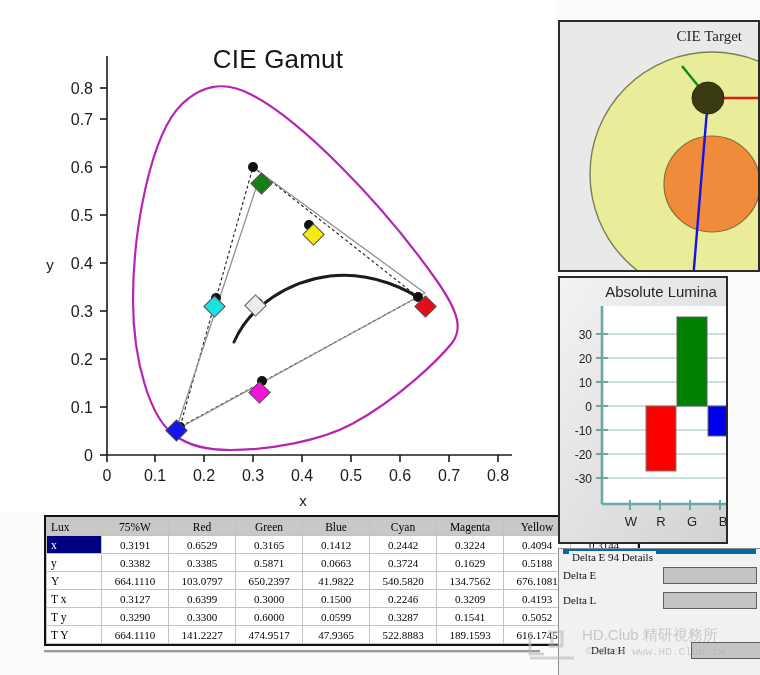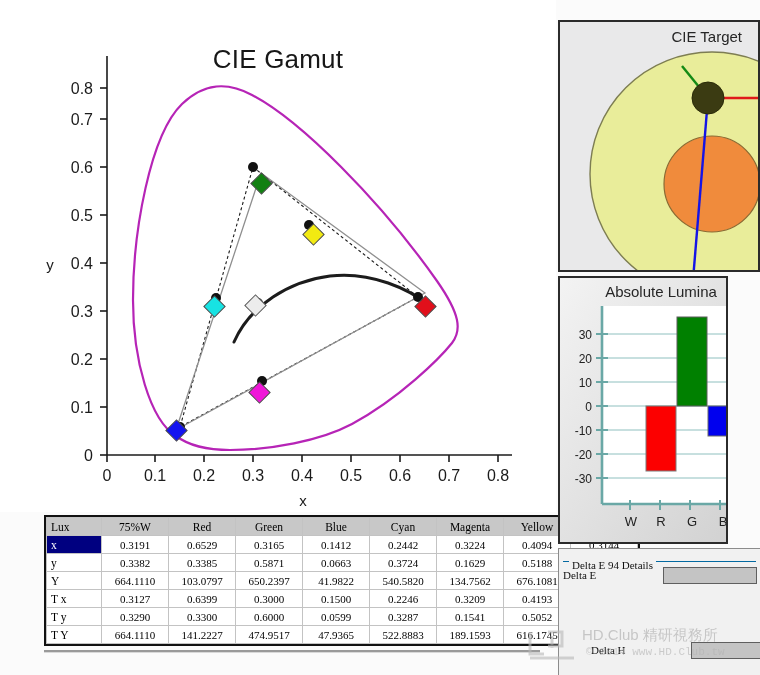--- a/index.html
+++ b/index.html
@@ -38,21 +38,21 @@
   table.dt tbody th.sel{background:#000080;color:#fff;}
   table.dt tbody td{text-align:center;min-width:58px;}
   #table-baseline{
     position:absolute;left:44px;top:650px;width:496px;height:0;
     border-top:2px solid #9a9a9a;border-bottom:1px solid #d9d9d9;
   }
 
   
   #cie-target-panel{
     position:absolute;left:558px;top:20px;width:202px;height:252px;
-    background:#e9e9ea;border:2px solid #2b2b2b;box-sizing:border-box;overflow:hidden;
+    background:#e9e9ea;border:2px solid #2b2b2b;box-sizing:border-box;overflow:hidden;font-family:Liberation Serif, serif;
   }
   #cie-target-title{
     position:absolute;left:0;top:6px;width:182px;text-align:right;
     font-size:15px;color:#262626;
   }
   #cie-target-svg{position:absolute;left:0;top:0;}
 
   #lumin-panel{
     position:absolute;left:558px;top:276px;width:170px;height:268px;
     background:linear-gradient(125deg,#f3f3f3 0%,#e4e4e4 45%,#d2d2d2 100%);
@@ -66,21 +66,21 @@
   .bar-tick{font-size:12px;fill:#222;font-family:"Liberation Sans",sans-serif;}
   .bar-cat{font-size:13px;fill:#222;font-family:"Liberation Sans",sans-serif;}
 
   #delta-panel{
     position:absolute;left:558px;top:548px;width:202px;height:127px;
     background:#f1f1f1;border-left:1px solid #8c8c8c;border-top:1px solid #8c8c8c;
     box-sizing:border-box;overflow:hidden;
     font-family:"Liberation Serif",serif;
   }
   #delta-legend{
-    position:absolute;left:4px;top:12px;right:4px;height:1px;border-top:1px solid #0369a1;text-align:center;
+    position:absolute;left:4px;top:0;right:4px;height:1px;border-top:5px solid #0369a1;text-align:center;
   }
   #delta-legend-label{
     position:absolute;left:6px;top:-3px;background:#f1f1f1;padding:0 3px;
     font-size:11px;color:#111;white-space:nowrap;font-family:"Liberation Serif",serif;
   }
   .delta-row{position:absolute;left:2px;width:198px;height:21px;text-align:right;}
   .delta-row .lbl{position:absolute;left:2px;top:2px;font-size:11px;color:#111;}
   .delta-row .box{
     position:absolute;left:102px;top:0;width:94px;height:17px;
     background:#c4c4c4;border:1px solid #5f5f5f;box-sizing:border-box;
@@ -361,20 +361,24 @@
   </div>
 
   <div id="delta-panel">
     <div id="delta-legend">
       <span id="delta-legend-label">Delta E 94 Details</span>
     </div>
     <div class="delta-row" style="top:18px;">
       <span class="lbl">Delta E</span>
       <span class="box"></span>
     </div>
+    <div class="delta-row" style="top:43px;">
+      <span class="lbl">Delta L</span>
+      <span class="box"></span>
+    </div>
     <div class="delta-row" style="top:93px;margin-left:28px;">
       <span class="lbl">Delta H</span>
       <span class="box"></span>
     </div>
   </div>
 
   <div id="watermark">
     <svg id="wm-logo" width="58" height="44">
       <g fill="none" stroke="#b9b9b9" stroke-width="3">
         <path d="M6 8 L6 30 L20 30"></path>

